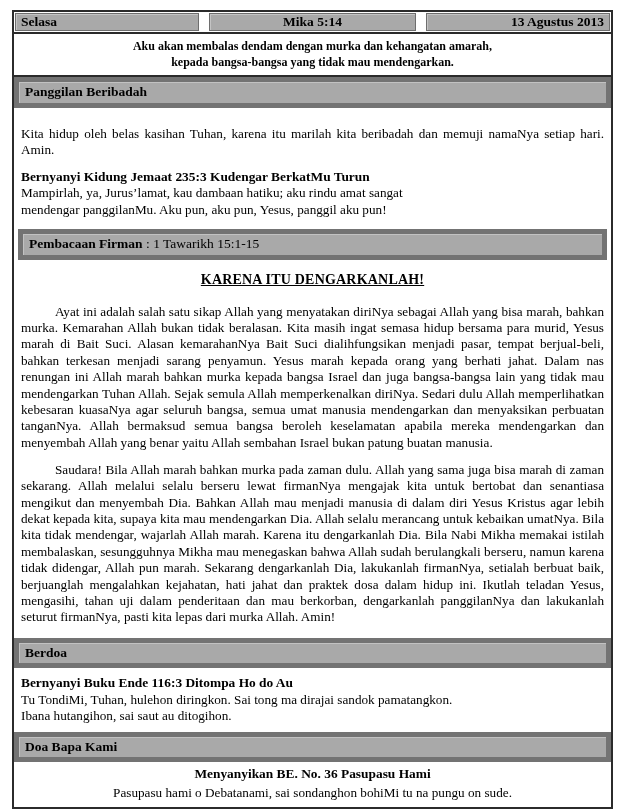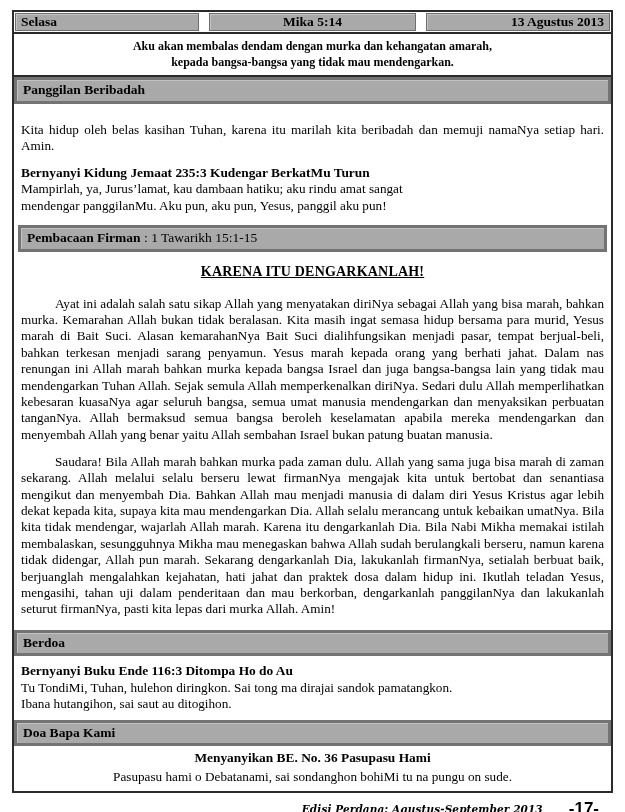--- a/index.html
+++ b/index.html
@@ -64,21 +64,21 @@
     text-align: center;
     font-weight: bold;
     font-size: 12px;
     line-height: 1.35;
     border-bottom: 2px solid #2b2b2b;
   }
 
   
   .bar {
     background: #a9a9a9;
-    border: 3px solid #737373;
+    border: 5px solid #737373;
     box-shadow: inset 1px 1px 0 #c2c2c2;
     box-sizing: border-box;
     font-weight: bold;
     font-size: 13.5px;
     line-height: 1;
     padding: 3px 6px 4px 6px;
     margin: 0;
   }
   .bar-full { margin: 0; }
   .bar-inset {

